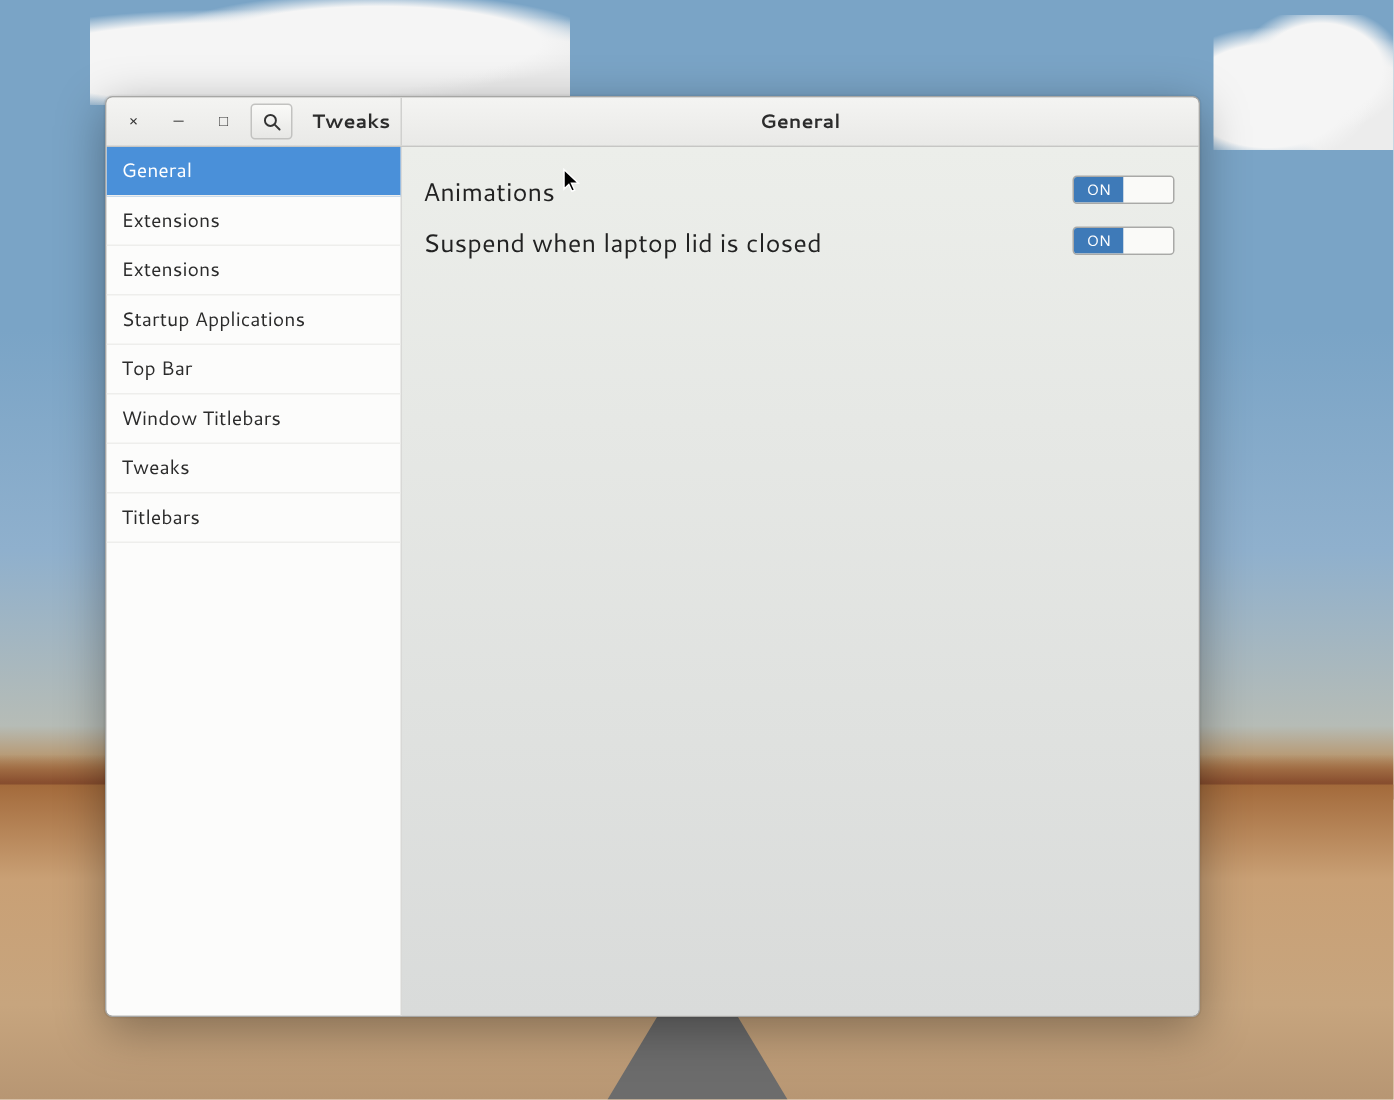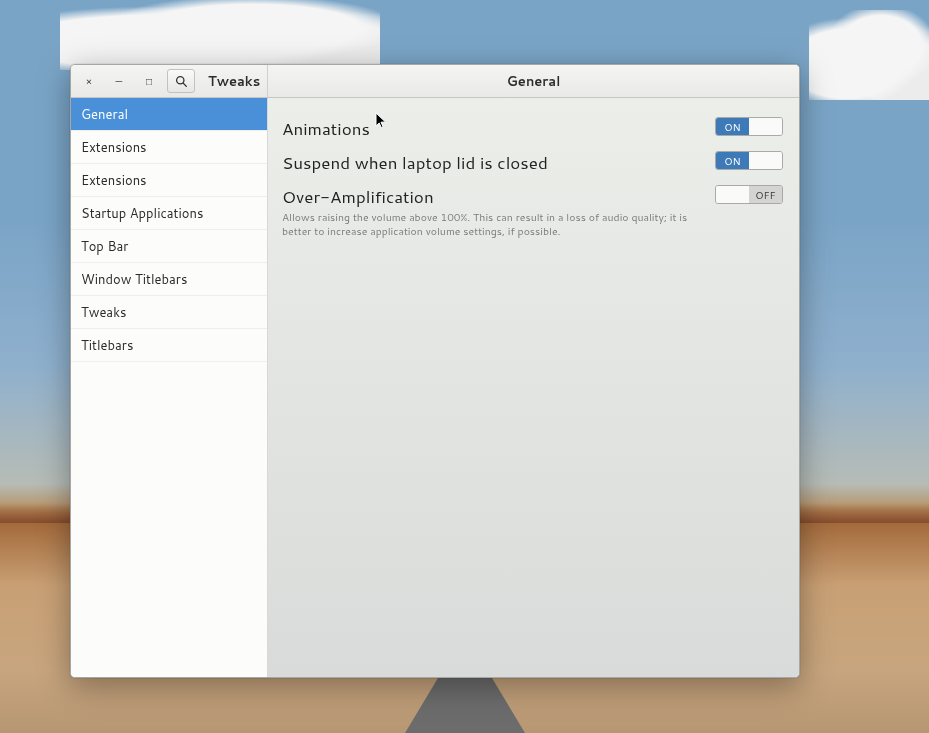--- a/index.html
+++ b/index.html
@@ -175,29 +175,19 @@
         </div>
         <div class="row">
           <div class="text">
             <div class="label">Suspend when laptop lid is closed</div>
           </div>
           <div class="switch on">
             <div class="half on">ON</div>
             <div class="half off">OFF</div>
           </div>
         </div>
-        <div class="row">
-          <div class="text">
-            <div class="label">Over-Amplification</div>
-            <div class="desc">Allows raising the volume above 100%. This can result in a loss of audio quality; it is better to increase application volume settings, if possible.</div>
-          </div>
-          <div class="switch off">
-            <div class="half on">ON</div>
-            <div class="half off">OFF</div>
-          </div>
-        </div>
       </div>
   </div>
 </div>
 
 <svg class="cursor" width="14" height="18" viewBox="0 0 14 18">
   <path d="M1 1 L1 14 L4.2 11 L6.3 15.5 L8.1 14.7 L6 10.2 L10.5 10 Z" fill="#000" stroke="#fff" stroke-width="1"></path>
 </svg>
 
 </body></html>

